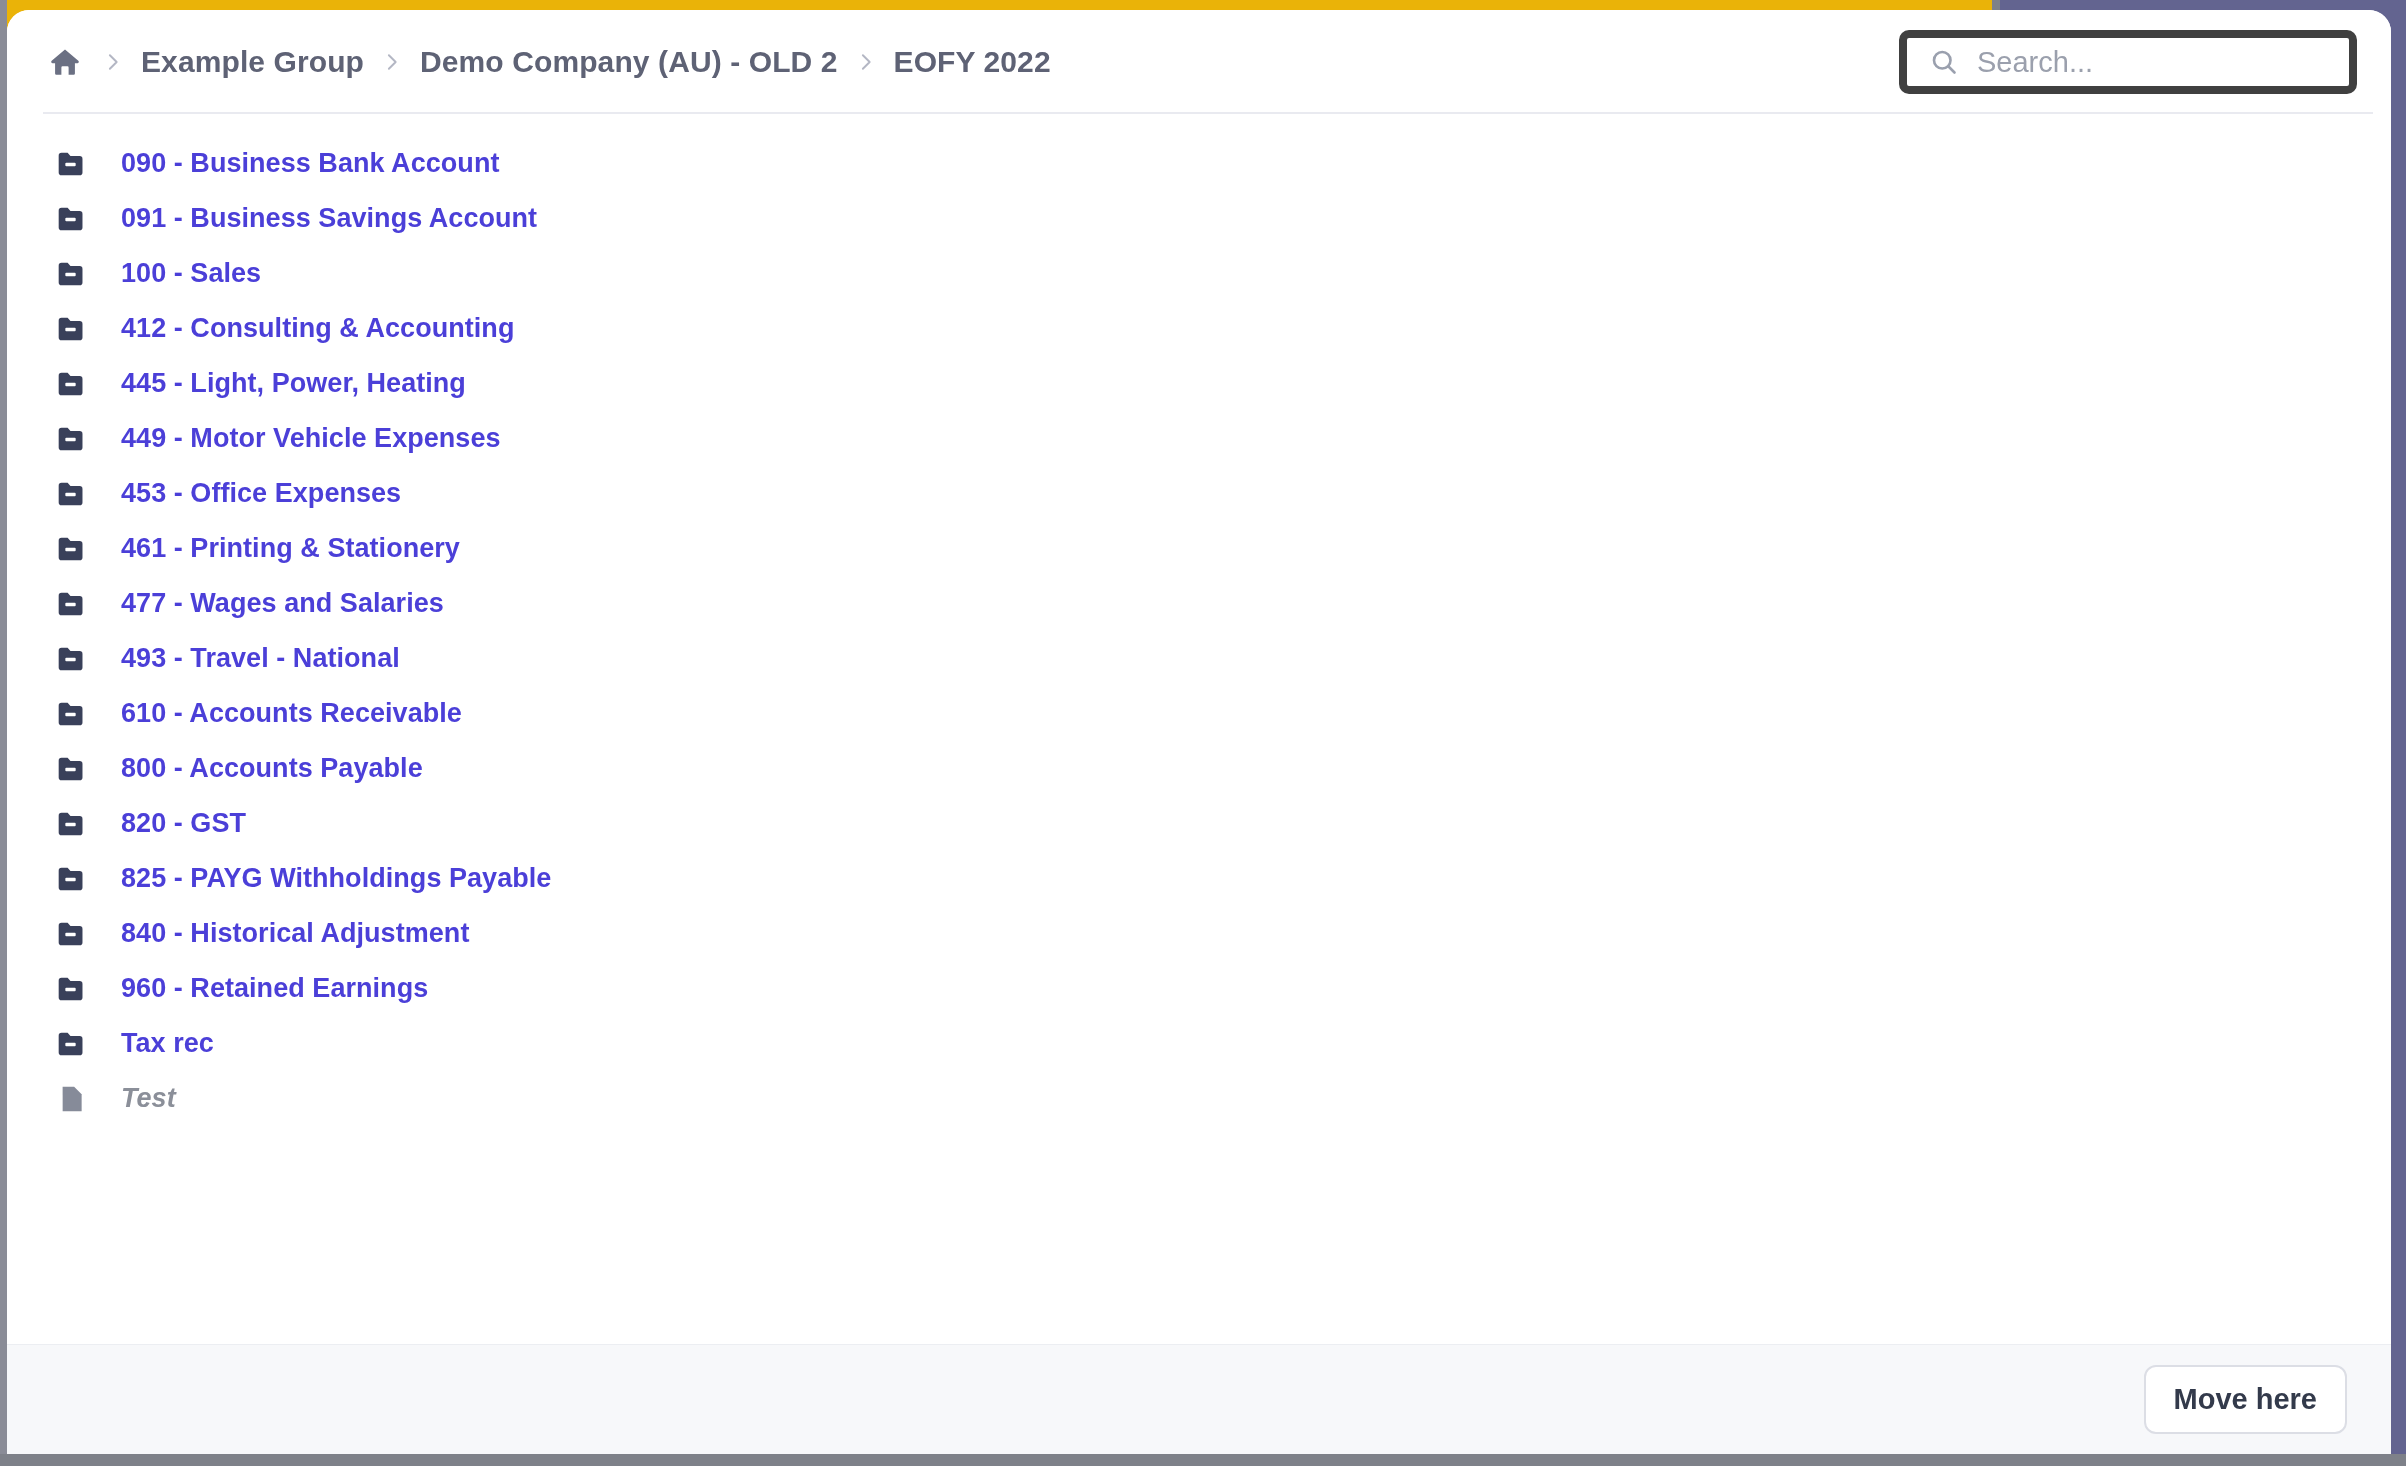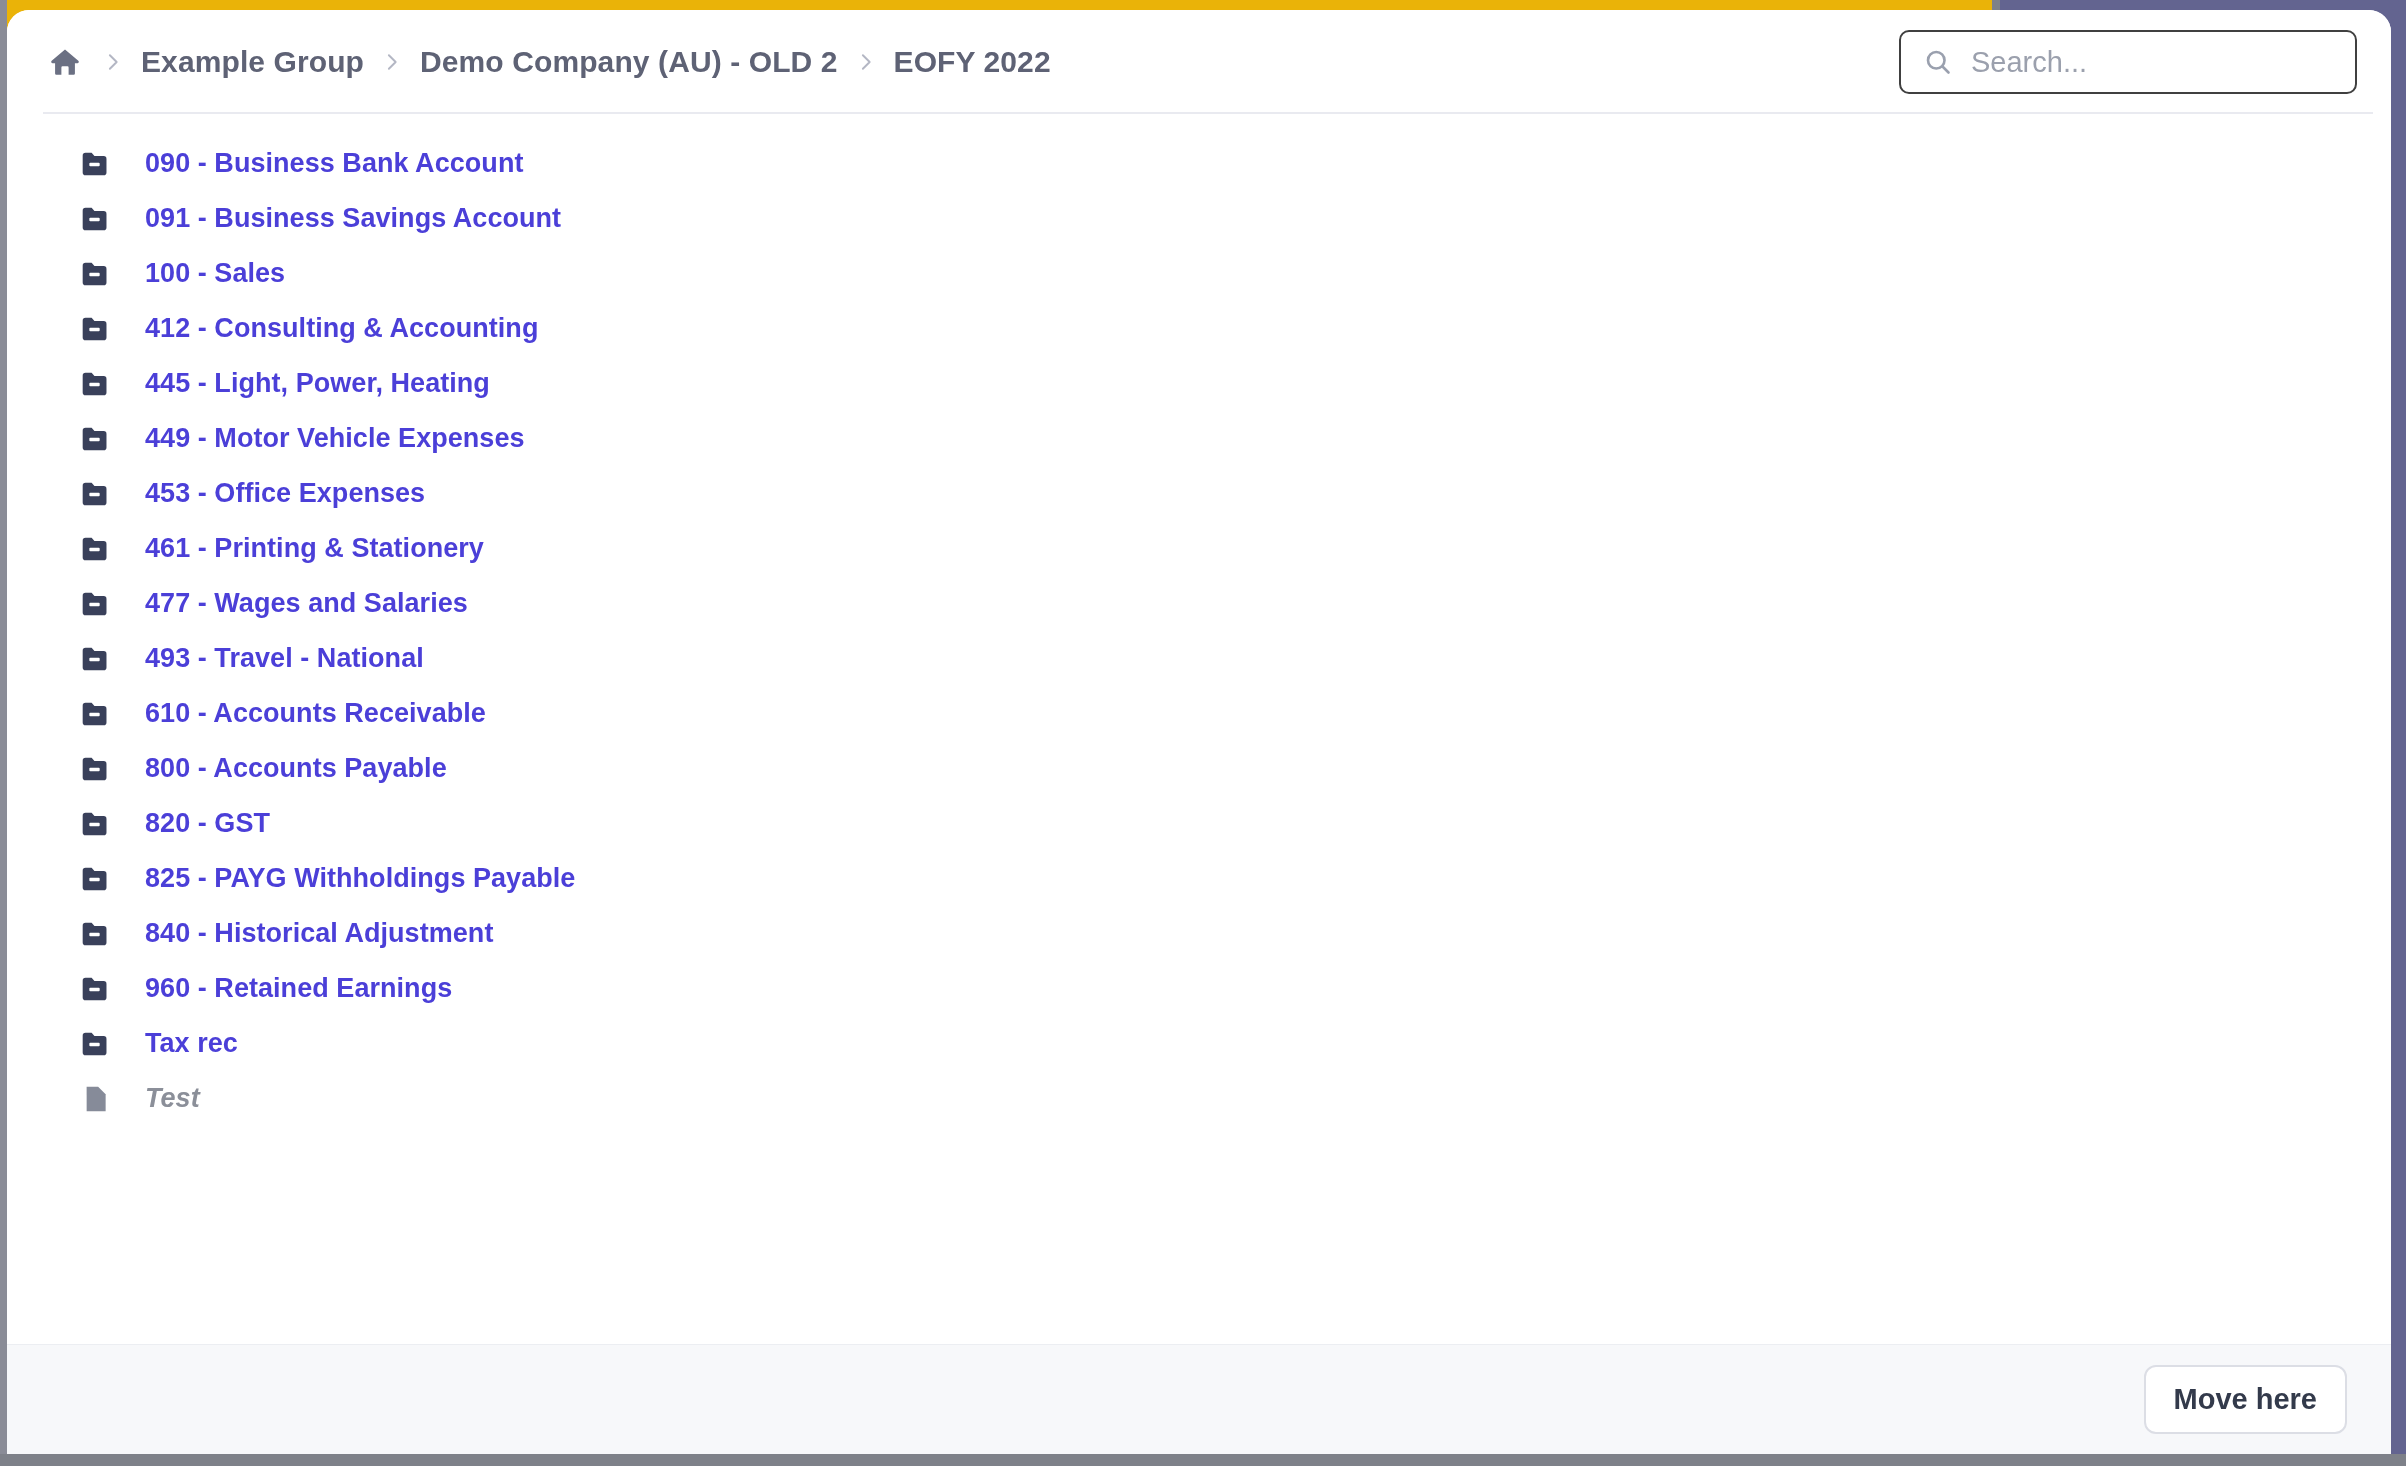--- a/index.html
+++ b/index.html
@@ -114,21 +114,21 @@
     cursor: pointer;
   }
   .crumb-text.current { cursor: default; }
 
   
   .search-wrap {
     flex: 0 0 auto;
     position: relative;
     width: 458px;
     height: 64px;
-    border: 2px solid #404040;
+    border: 8px solid #404040;
     border-radius: 10px;
     background: #fff;
     display: flex;
     align-items: center;
     box-sizing: border-box;
     padding-left: 22px;
   }
   .search-icon {
     flex: 0 0 auto;
     width: 30px;
@@ -162,21 +162,21 @@
   }
   .file-list {
     list-style: none;
     margin: 0;
     padding: 0;
   }
   .file-row {
     display: flex;
     align-items: center;
     height: 55px;
-    padding-left: 72px;
+    padding-left: 48px;
     box-sizing: border-box;
     cursor: pointer;
   }
   .file-row.disabled { cursor: default; font-style: italic; }
   .row-icon {
     flex: 0 0 auto;
     width: 34px;
     height: 34px;
     margin-right: 32px;
     display: inline-flex;

